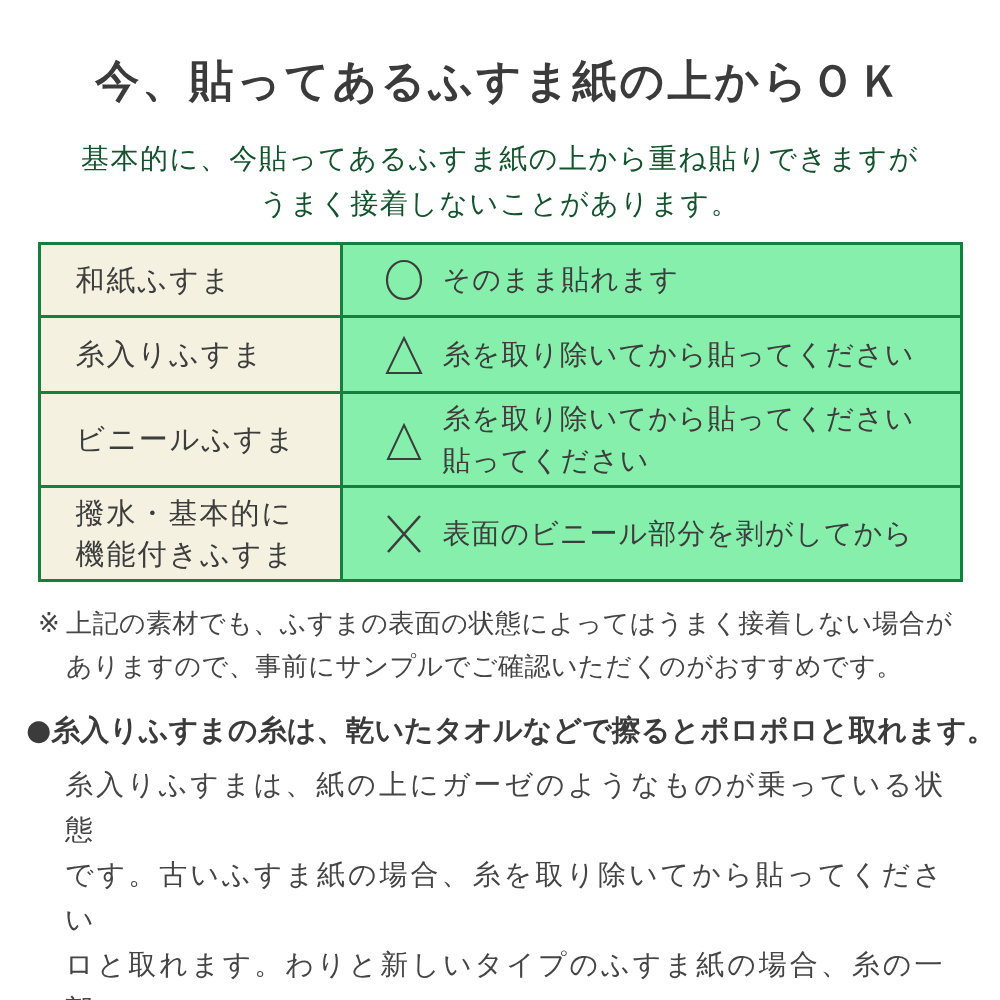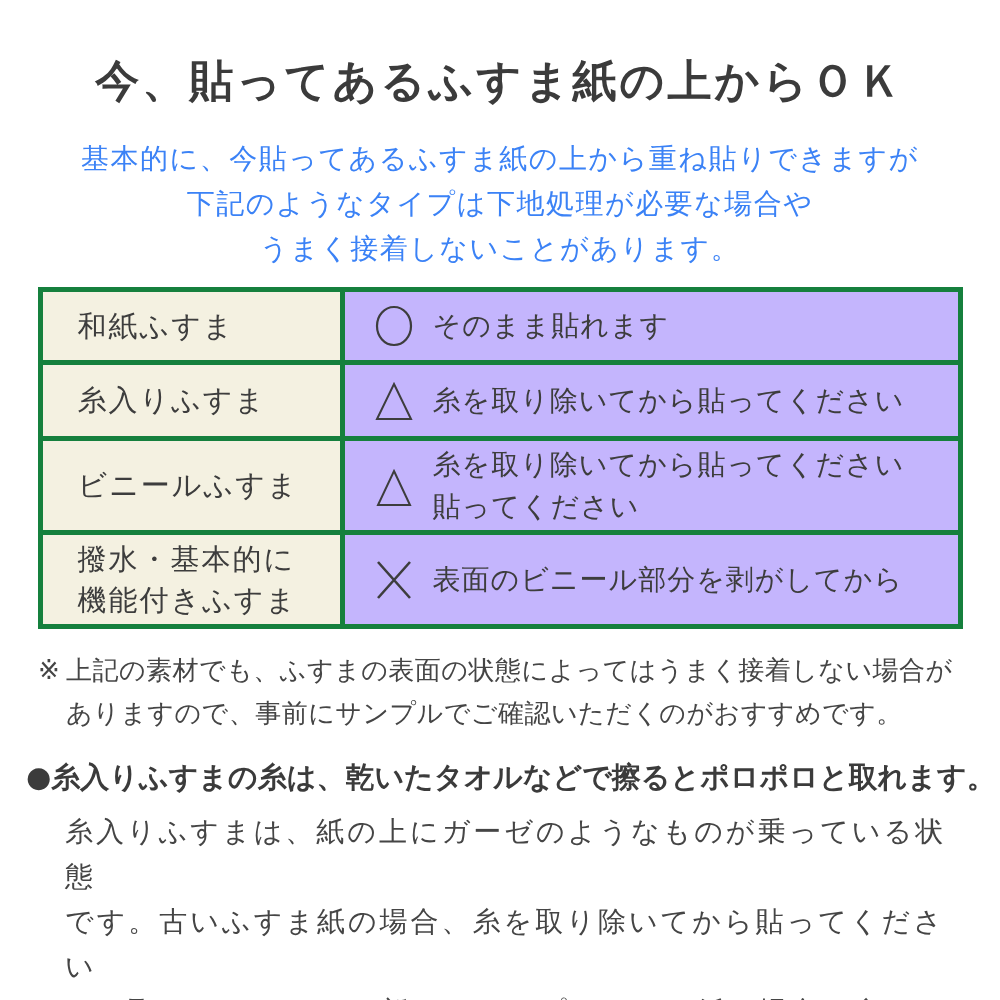--- a/index.html
+++ b/index.html
@@ -26,45 +26,45 @@
     line-height: 62px;
     color: #3b3b3b;
     white-space: nowrap;
   }
   .intro {
     margin-top: 24px;
     text-align: center;
     font-size: 28px;
     line-height: 45px;
     letter-spacing: 1.5px;
-    color: #3b82f6;
+    color: #14532d;
   }
   table.compat {
     border-collapse: collapse;
     margin: 16px auto 0;
     width: 925px;
     table-layout: fixed;
   }
   table.compat td {
-    border: 5px solid #15803d;
+    border: 3px solid #15803d;
     vertical-align: middle;
     box-sizing: border-box;
   }
   td.label-cell {
     width: 302px;
     background: #f4f1e1;
     padding-left: 35px;
     font-size: 29px;
     letter-spacing: 2px;
     line-height: 41px;
     color: #3d3d3d;
   }
   td.desc-cell {
-    background: #c4b5fd;
-    padding-left: 28px;
+    background: #86efac;
+    padding-left: 40px;
   }
   .row-1 { height: 73px; }
   .row-2 { height: 76px; }
   .row-3 { height: 94px; }
   .row-4 { height: 94px; }
   .desc-inner {
     display: flex;
     align-items: center;
   }
   .symbol {
@@ -116,21 +116,20 @@
 </style>
 </head>
 <body>
 
 <div class="page">
 
   <div class="title">今、貼ってあるふすま紙の上からＯＫ</div>
 
   <div class="intro">
     <div>基本的に、今貼ってあるふすま紙の上から重ね貼りできますが</div>
-    <div>下記のようなタイプは下地処理が必要な場合や</div>
     <div>うまく接着しないことがあります。</div>
   </div>
 
   <table class="compat">
     <tbody>
       <tr class="row-1">
         <td class="label-cell">
           <div>和紙ふすま</div>
         </td>
         <td class="desc-cell">

